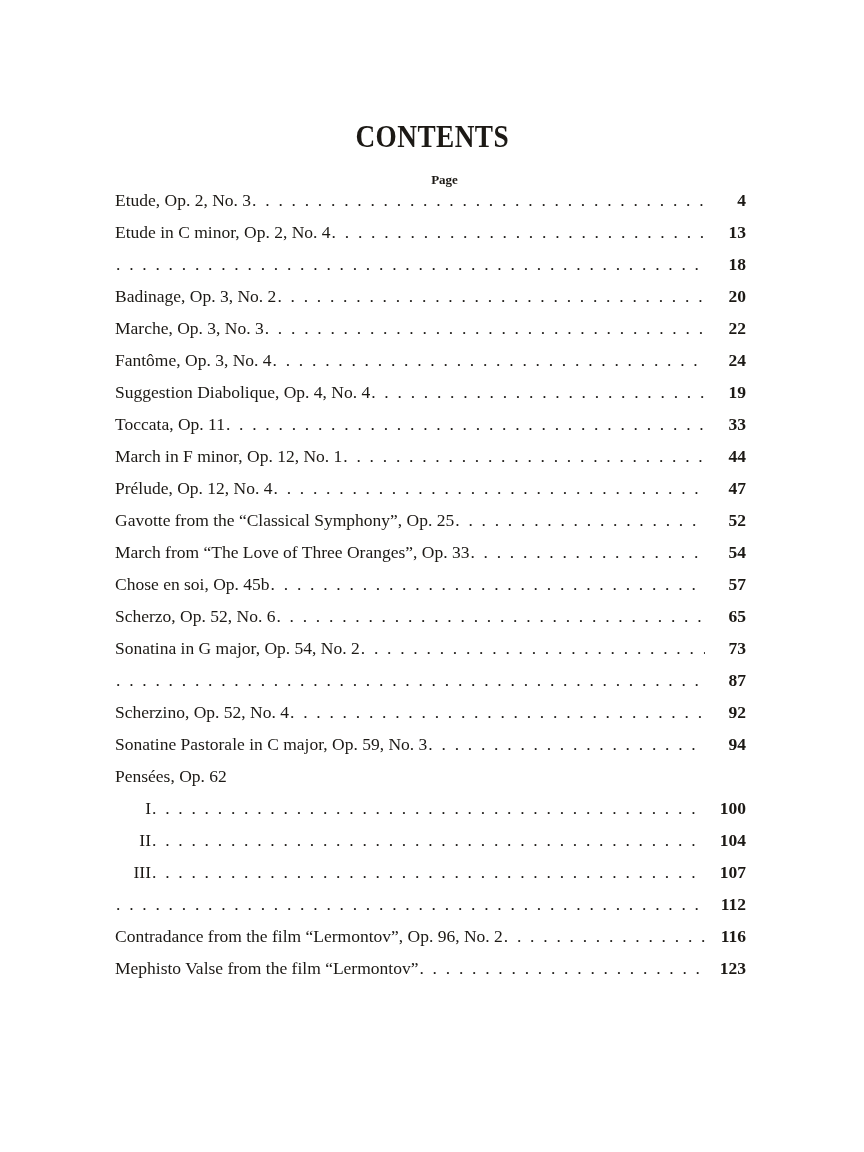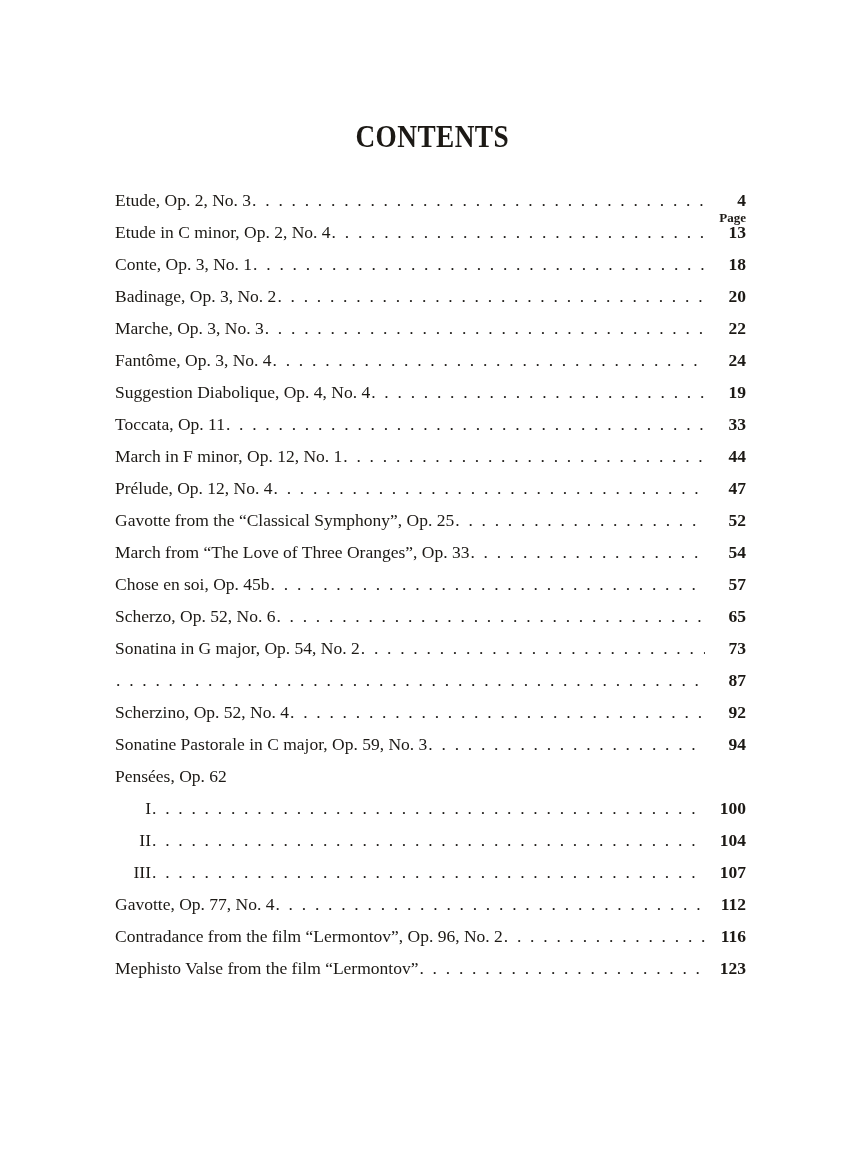--- a/index.html
+++ b/index.html
@@ -24,27 +24,26 @@
     letter-spacing: 0.5px;
   }
   .doc-title .squeeze {
     display: inline-block;
     transform: scaleX(0.88);
     transform-origin: center;
   }
   .page-col-label {
     position: absolute;
     top: 173px;
-    left: 115px;
+    left: 129px;
     width: 631px;
-    text-align: right;
+    text-align: center;
     font-size: 13px;
     font-weight: bold;
     line-height: 1;
-    margin-top: 38px;
   }
   .toc {
     position: absolute;
     top: 184px;
     left: 115px;
     width: 631px;
   }
   .row {
     display: flex;
     align-items: baseline;
@@ -97,21 +96,20 @@
       <span class="pg">4</span>
     </div>
 
     <div class="row">
       <span class="t">Etude in C minor, Op. 2, No. 4</span>
       <span class="dots"></span>
       <span class="pg">13</span>
     </div>
 
     <div class="row">
-      <span class="t">Conte, Op. 3, No. 1</span>
       <span class="dots"></span>
       <span class="pg">18</span>
     </div>
 
     <div class="row">
       <span class="t">Badinage, Op. 3, No. 2</span>
       <span class="dots"></span>
       <span class="pg">20</span>
     </div>
 
@@ -214,21 +212,20 @@
       <span class="pg">104</span>
     </div>
 
     <div class="row sub">
       <span class="num">III</span>
       <span class="dots"></span>
       <span class="pg">107</span>
     </div>
 
     <div class="row">
-      <span class="t">Gavotte, Op. 77, No. 4</span>
       <span class="dots"></span>
       <span class="pg">112</span>
     </div>
 
     <div class="row">
       <span class="t">Contradance from the film “Lermontov”, Op. 96, No. 2</span>
       <span class="dots"></span>
       <span class="pg">116</span>
     </div>
 

